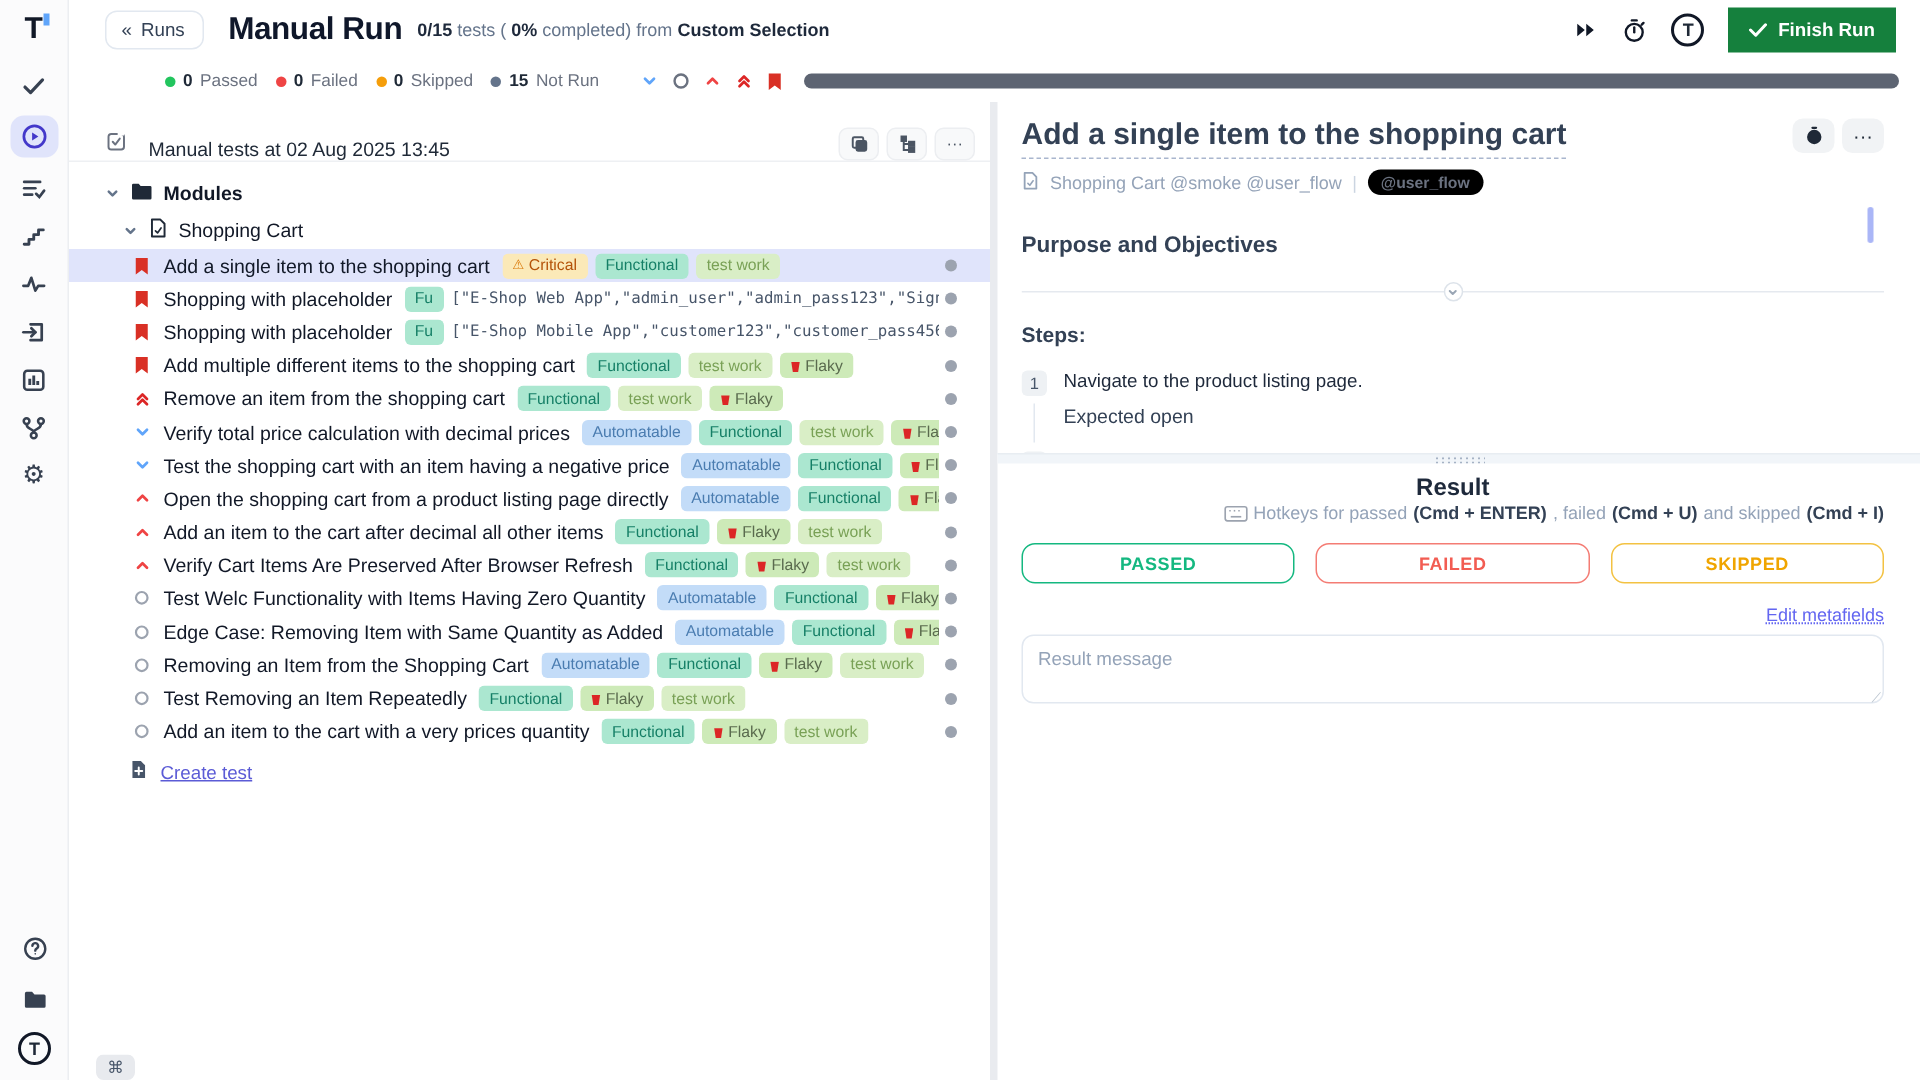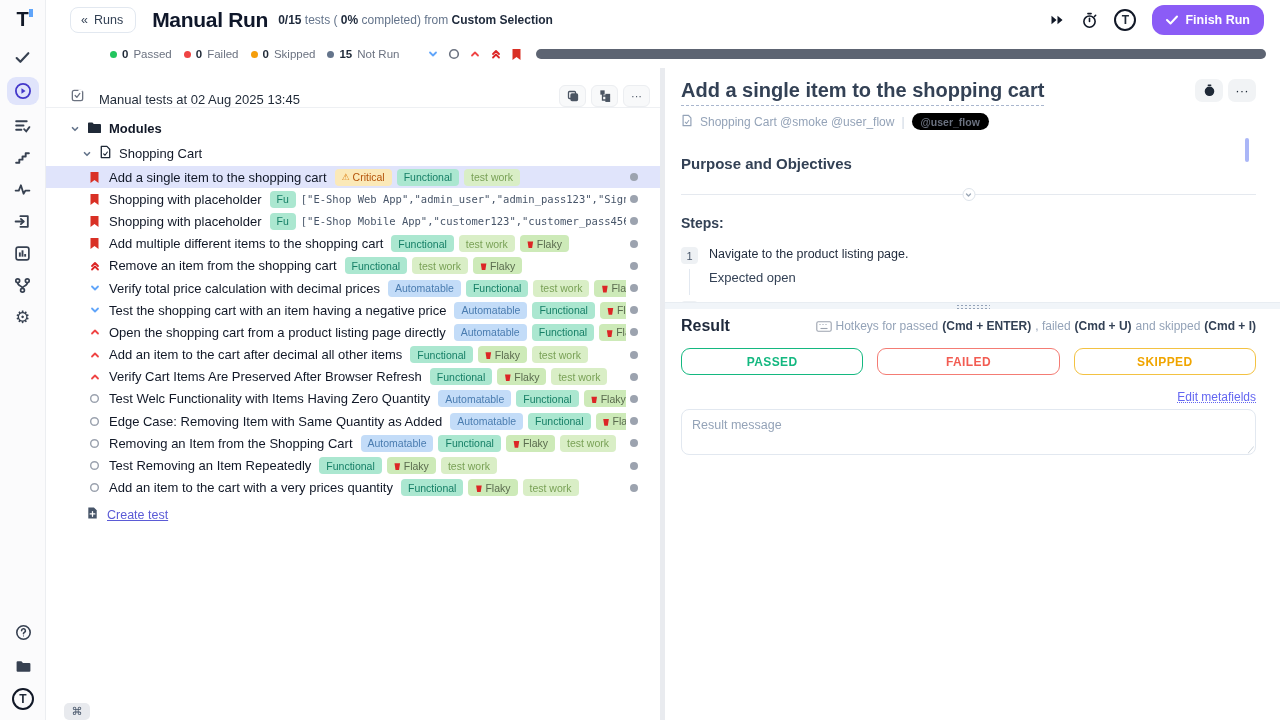--- a/index.html
+++ b/index.html
@@ -22,21 +22,21 @@
   
   .main { margin-left:46px; }
   .topbar { height:40px; display:flex; align-items:center; padding:0 16px 0 24px; }
   .runs-btn { display:flex; align-items:center; gap:6px; border:1px solid #e2e8f0; border-radius:8px;
     padding:5px 12px 5px 10px; font-size:12.5px; color:#334155; background:#fff; cursor:pointer; }
   .page-title { margin-left:16px; font-size:21px; font-weight:800; color:#0f172a; letter-spacing:-0.3px; }
   .subtitle { margin-left:10px; font-size:12px; color:#64748b; }
   .subtitle b { color:#1e293b; }
   .topbar-right { margin-left:auto; display:flex; align-items:center; gap:16px; }
   .icon-plain { background:none; border:none; cursor:pointer; display:flex; align-items:center; color:#111827; }
-  .finish-btn { background:#8b5cf6; color:#fff; border:none; border-radius:12px; padding:8px 14px;
+  .finish-btn { background:#15803d; color:#fff; border:none; border-radius:0; padding:8px 14px;
     font-size:12.5px; font-weight:600; display:flex; align-items:center; gap:7px; cursor:pointer; }
 
   
   .statusrow { height:28px; display:flex; align-items:center; padding:0 14px 0 64px; font-size:11.5px; }
   .stat { display:flex; align-items:center; gap:5px; margin-right:12px; color:#6b7280; }
   .stat b { color:#1f2937; }
   .dot { width:7px; height:7px; border-radius:50%; display:inline-block; }
   .filters { display:flex; align-items:center; gap:9px; margin:0 4px 0 16px; }
   .filters span { display:flex; cursor:pointer; }
   .progress { flex:1; height:10px; background:#5d6472; border-radius:6px; margin-left:10px; }
@@ -102,21 +102,21 @@
   .step { margin-top:16px; position:relative; padding-left:28px; }
   .step .num { position:absolute; left:0; top:0; width:17px; height:17px; background:#eef1f4; border-radius:4px;
     font-size:11px; color:#475569; display:flex; align-items:center; justify-content:center; }
   .step .vline { position:absolute; left:8px; top:22px; height:26px; width:1px; background:#e2e8f0; }
   .step .s-text { font-size:12.5px; color:#1e293b; }
   .step .s-exp { font-size:13px; color:#334155; margin-top:9px; }
   .hsplit { height:7px; background:#f1f5f9; border-top:1px solid #e8edf2; position:relative; cursor:row-resize;
     margin:0 -24px 0 -16px; }
   .hsplit .dots { position:absolute; left:50%; top:1px; transform:translateX(-50%); width:34px; height:5px;
     background-image:radial-gradient(#94a3b8 0.8px, transparent 0.9px); background-size:4px 3px; }
-  .result-head { margin-top:8px; display:flex; align-items:center; }
+  .result-head { margin-top:8px; display:flex; align-items:center;flex-direction:column; }
   .result-title { font-size:16px; font-weight:700; color:#1e293b; }
   .hotkeys { margin-left:auto; font-size:12px; color:#94a3b8; display:flex; align-items:center; gap:4px; }
   .hotkeys b { color:#334155; }
   .verdicts { margin-top:13px; display:flex; gap:14px; }
   .verdict { flex:1; height:27px; border-radius:9px; border:1.6px solid; background:#fff;
     font-size:12px; font-weight:700; letter-spacing:0.4px; cursor:pointer;
     font-family:"Liberation Sans",sans-serif; }
   .v-passed { border-color:#14b880; color:#14b880; }
   .v-failed { border-color:#f47c74; color:#f25c52; }
   .v-skipped { border-color:#f3c242; color:#f0a500; }

